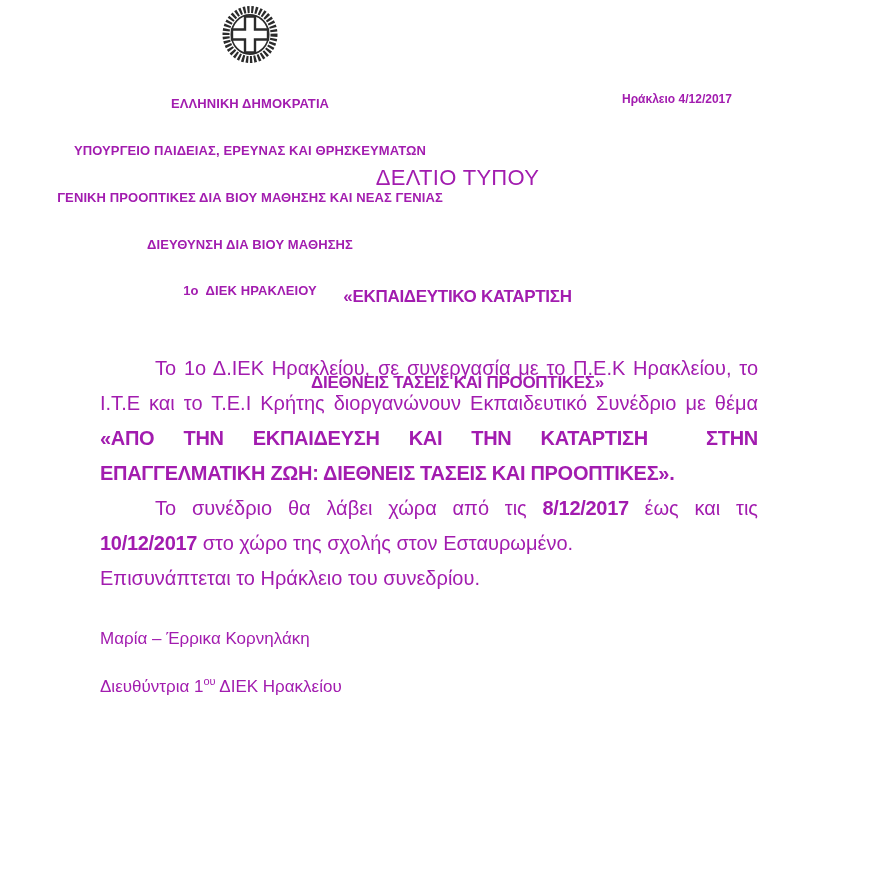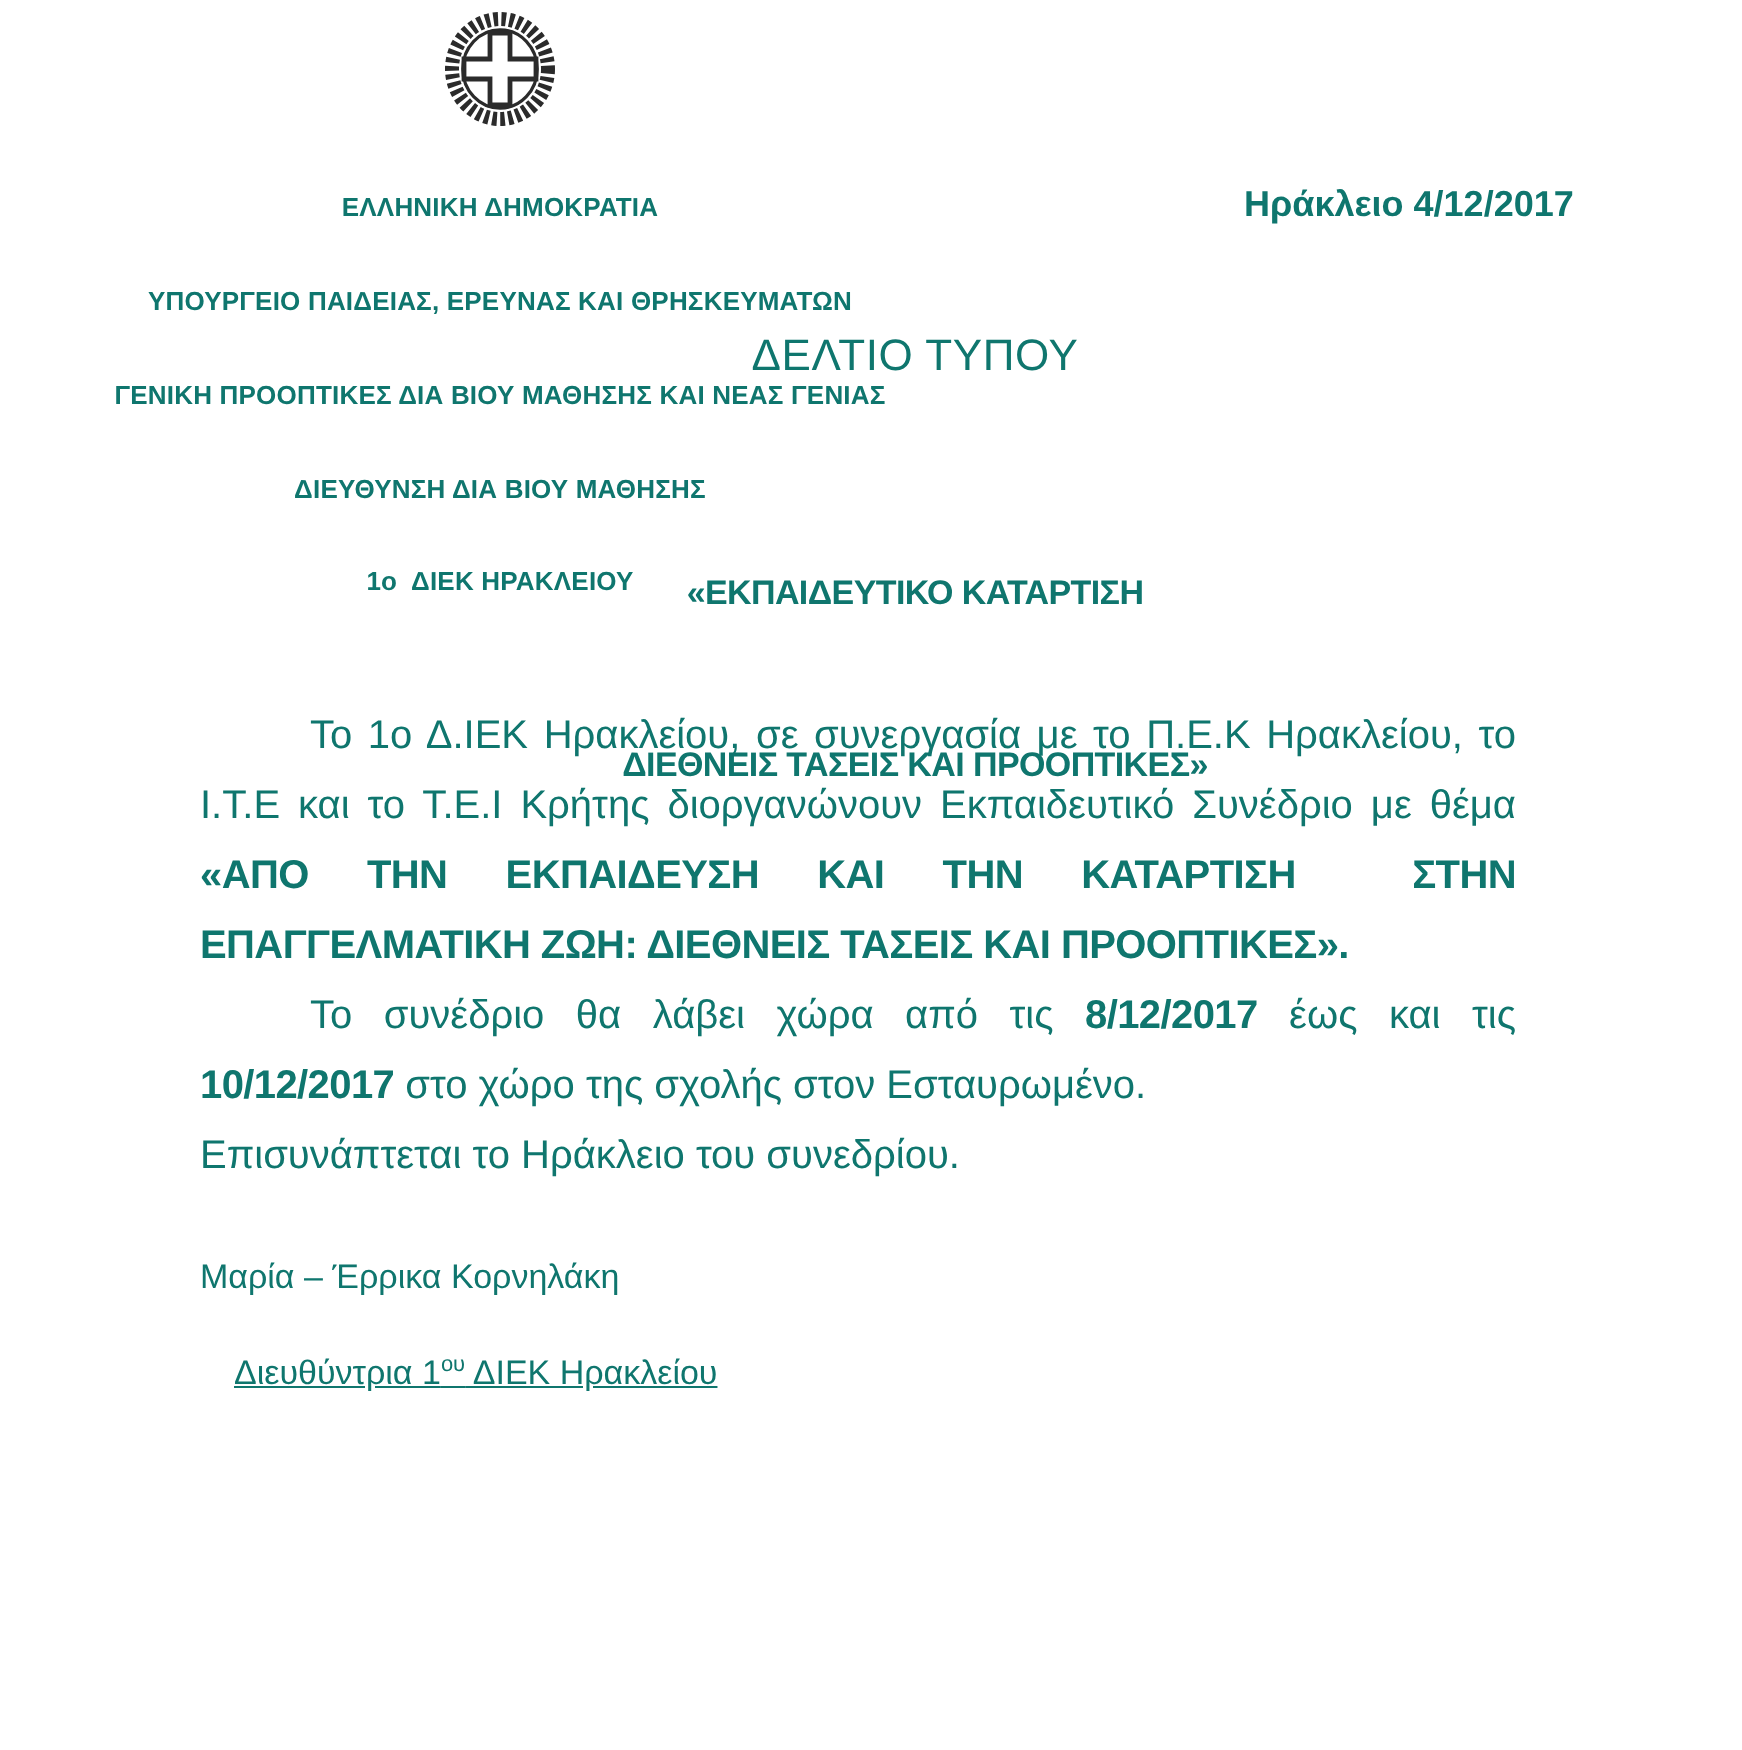--- a/index.html
+++ b/index.html
@@ -6,21 +6,21 @@
     margin: 0;
     padding: 0;
     background: #e8e8e8;
   }
   .page {
     position: relative;
     width: 871px;
     height: 875px;
     margin: 0 auto;
     background: #ffffff;
-    color: #0f766e;
+    color: #a21caf;
     font-family: "Liberation Sans", sans-serif;
     overflow: hidden;
   }
 
   
   .letterhead {
     position: absolute;
     top: 6px;
     left: 28px;
     width: 444px;
@@ -38,21 +38,21 @@
     font-size: 13px;
     line-height: 15.6px;
     letter-spacing: 0.1px;
     white-space: pre-wrap;
   }
   .dateline {
     position: absolute;
     top: 92px;
     left: 622px;
     font-weight: bold;
-    font-size: 18px;
+    font-size: 12px;
     white-space: nowrap;
   }
 
   
   .doc-title {
     position: absolute;
     top: 165px;
     left: 85px;
     width: 745px;
     text-align: center;
@@ -93,21 +93,21 @@
 
   
   .signature {
     position: absolute;
     top: 628px;
     left: 100px;
     font-size: 17px;
     line-height: 21px;
   }
   .signature .sig-name { margin: 0 0 27px 0; }
-  .signature .sig-role { margin: 17px; text-decoration: underline; }
+  .signature .sig-role { margin: 0; }
   .sig-role sup {
     font-size: 11px;
     line-height: 0;
   }
 </style>
 </head>
 <body>
 
 <div class="page">
 

